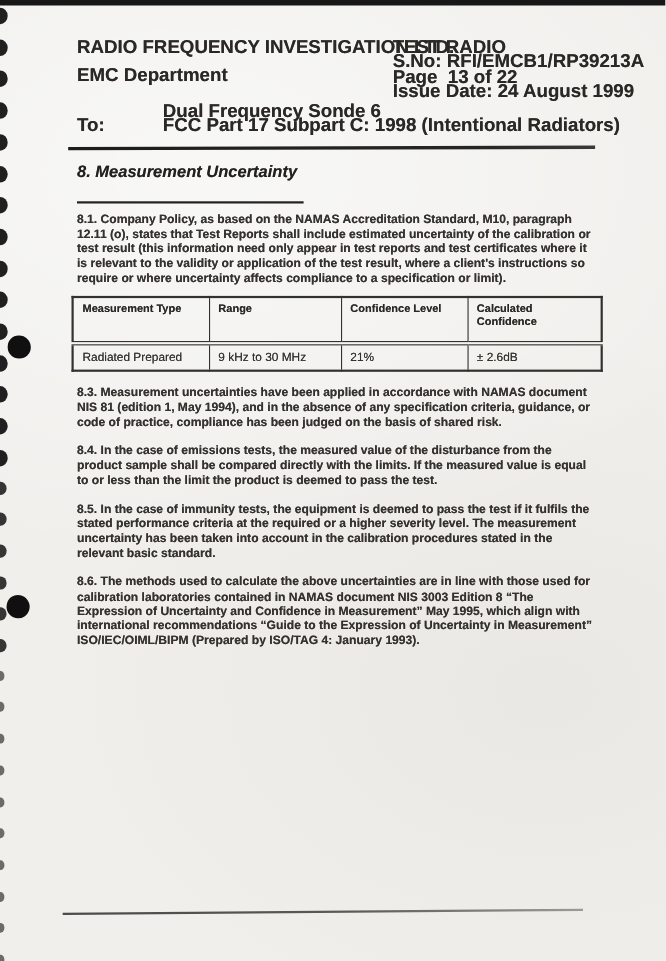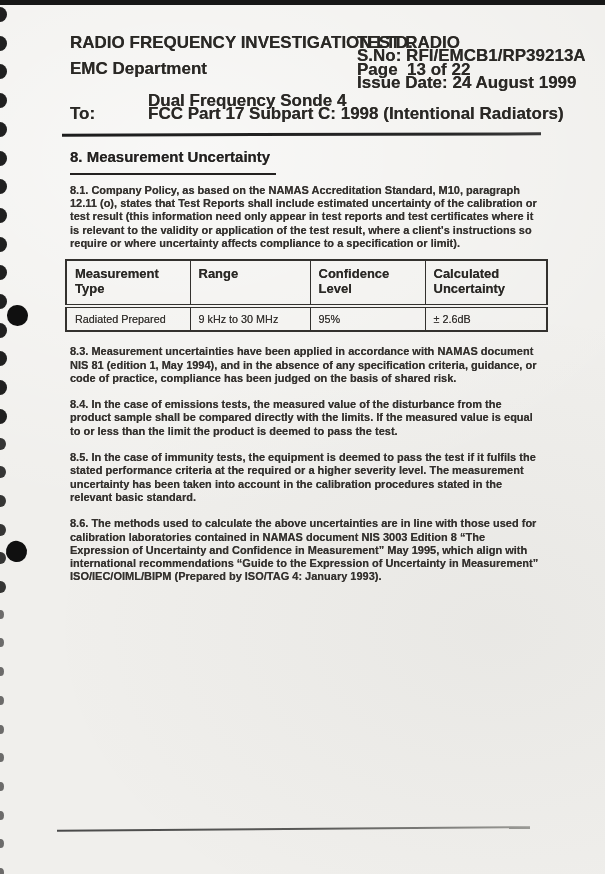--- a/index.html
+++ b/index.html
@@ -52,21 +52,21 @@
     transform: rotate(-0.15deg);
   }
 
   .section-heading {
     margin-top: 12px;
     font-size: 15px; font-weight: 700; color: #232120;
   }
   .section-heading span {
     display: inline-block;
     border-bottom: 2.6px solid #232120;
-    padding-bottom: 8px; padding-right: 6px;
+    padding-bottom: 18px; padding-right: 6px; font-style: italic;
   }
 
   .para {
     margin: 13px 0 0 0;
     font-size: 11px; line-height: 13.3px;
     color: #34312e;
     width: 474px;
     font-weight: bold;
   }
   .para.first { margin-top: 9px; }
@@ -75,21 +75,21 @@
     border-collapse: collapse;
     margin: 9px 0 0 -5px;
     width: 481px;
     table-layout: fixed;
   }
   table.u-table, table.u-table th, table.u-table td { border: 1.6px solid #33312e; }
   table.u-table { border-width: 2px; }
   table.u-table th {
     border-bottom: 4px double #33312e;
     text-align: left; vertical-align: top;
-    font-size: 13px; font-weight: 700; color: #2a2825;
+    font-size: 10px; font-weight: 700; color: #2a2825;
     padding: 5px 8px 8px 8px;
     height: 26px;
   }
   table.u-table td {
     font-size: 10.8px; color: #34312e;
     padding: 4px 8px 5px 8px;
     height: 13px;
   }
 
   .footer-line {
@@ -151,21 +151,21 @@
       <div class="line">TEST RADIO</div>
       <div class="line">S.No: RFI/EMCB1/RP39213A</div>
       <div class="line">Page  13 of 22</div>
       <div class="line">Issue Date: 24 August 1999</div>
     </div>
   </div>
 
   <div class="ref-rows">
     <div class="ref-row">
       <div class="line ref-label"></div>
-      <div class="line ref-val">Dual Frequency Sonde 4</div>
+      <div class="line ref-val">Dual Frequency Sonde 6</div>
     </div>
     <div class="ref-row">
       <div class="line ref-label">To:</div>
       <div class="line ref-val">FCC Part 17 Subpart C: 1998 (Intentional Radiators)</div>
     </div>
   </div>
 
   <div class="header-divider"></div>
 
   <div class="section-heading"><span>8. Measurement Uncertainty</span></div>
@@ -177,28 +177,28 @@
       <col style="width:124px">
         <col style="width:120px">
         <col style="width:115px">
         <col style="width:122px">
     </colgroup>
     <thead>
       <tr>
         <th>Measurement Type</th>
         <th>Range</th>
         <th>Confidence Level</th>
-        <th>Calculated Uncertainty</th>
+        <th>Calculated Confidence</th>
       </tr>
     </thead>
     <tbody>
       <tr>
         <td>Radiated Prepared</td>
         <td>9 kHz to 30 MHz</td>
-        <td>95%</td>
+        <td>21%</td>
         <td>± 2.6dB</td>
       </tr>
     </tbody>
   </table>
 
   <div class="para">8.3. Measurement uncertainties have been applied in accordance with NAMAS document NIS 81 (edition 1, May 1994), and in the absence of any specification criteria, guidance, or code of practice, compliance has been judged on the basis of shared risk.</div>
   <div class="para">8.4. In the case of emissions tests, the measured value of the disturbance from the product sample shall be compared directly with the limits. If the measured value is equal to or less than the limit the product is deemed to pass the test.</div>
   <div class="para">8.5. In the case of immunity tests, the equipment is deemed to pass the test if it fulfils the stated performance criteria at the required or a higher severity level. The measurement uncertainty has been taken into account in the calibration procedures stated in the relevant basic standard.</div>
   <div class="para">8.6. The methods used to calculate the above uncertainties are in line with those used for calibration laboratories contained in NAMAS document NIS 3003 Edition 8 “The Expression of Uncertainty and Confidence in Measurement” May 1995, which align with international recommendations “Guide to the Expression of Uncertainty in Measurement” ISO/IEC/OIML/BIPM (Prepared by ISO/TAG 4: January 1993).</div>
 

